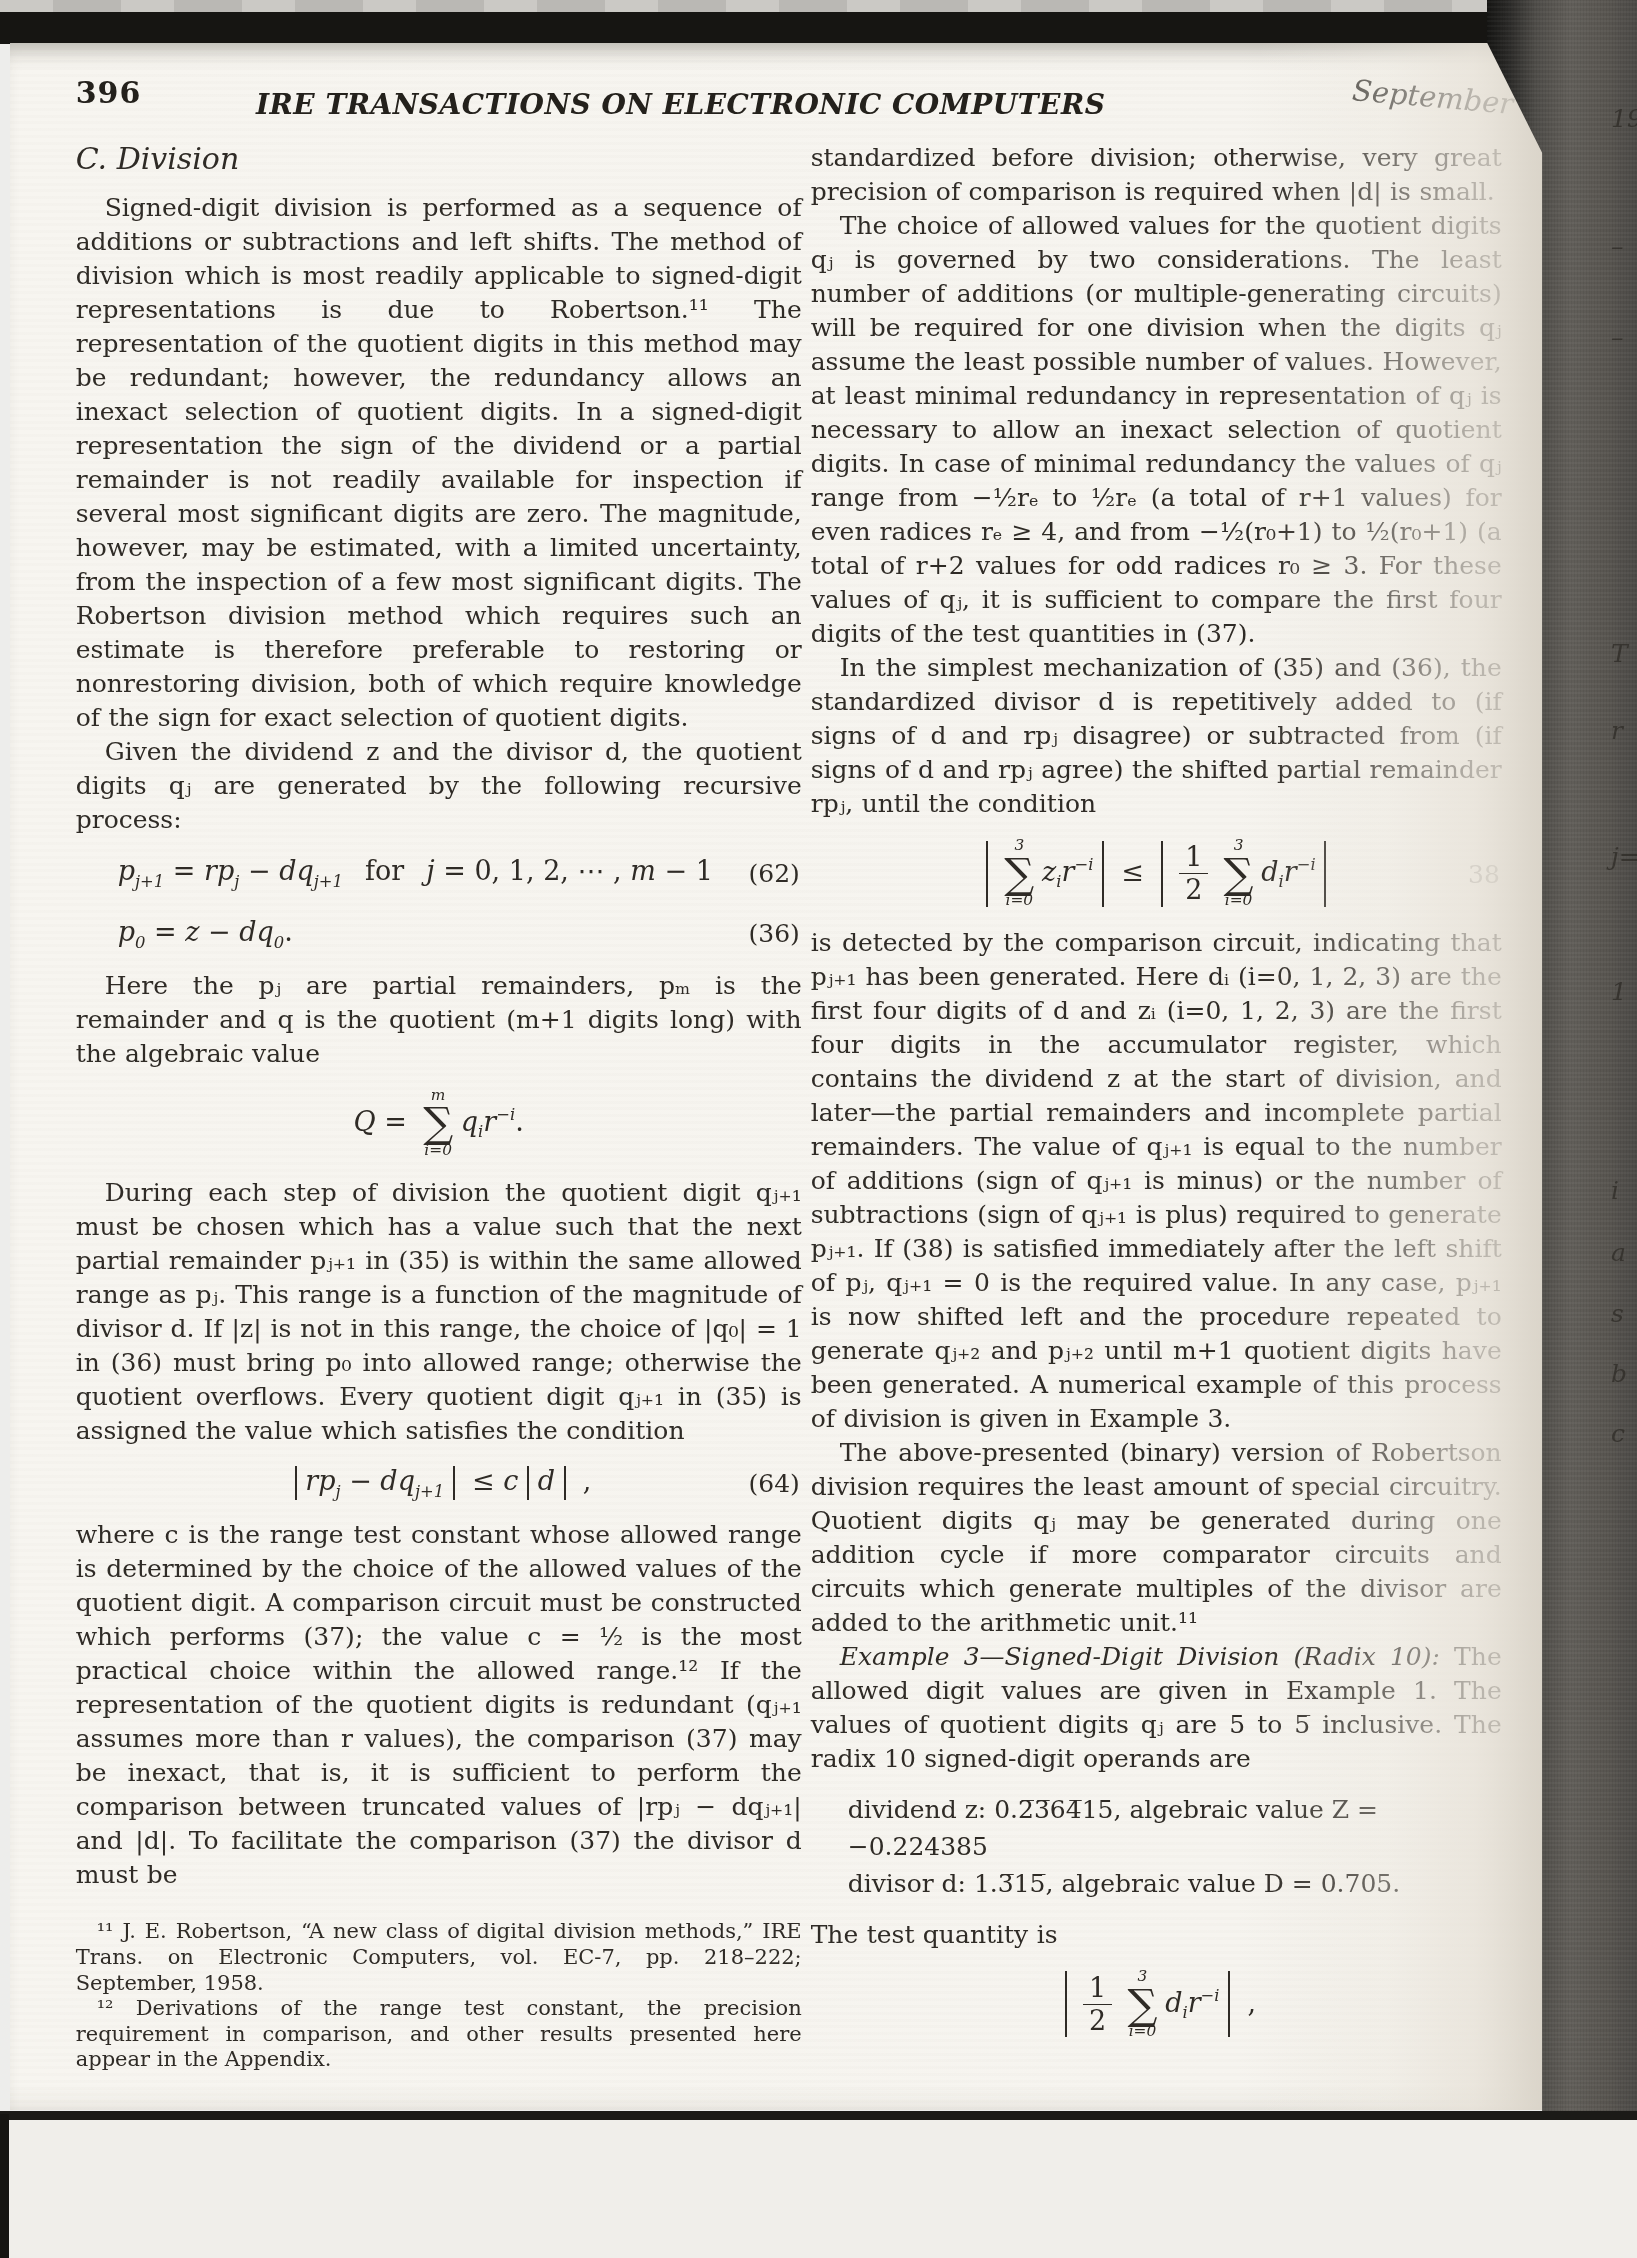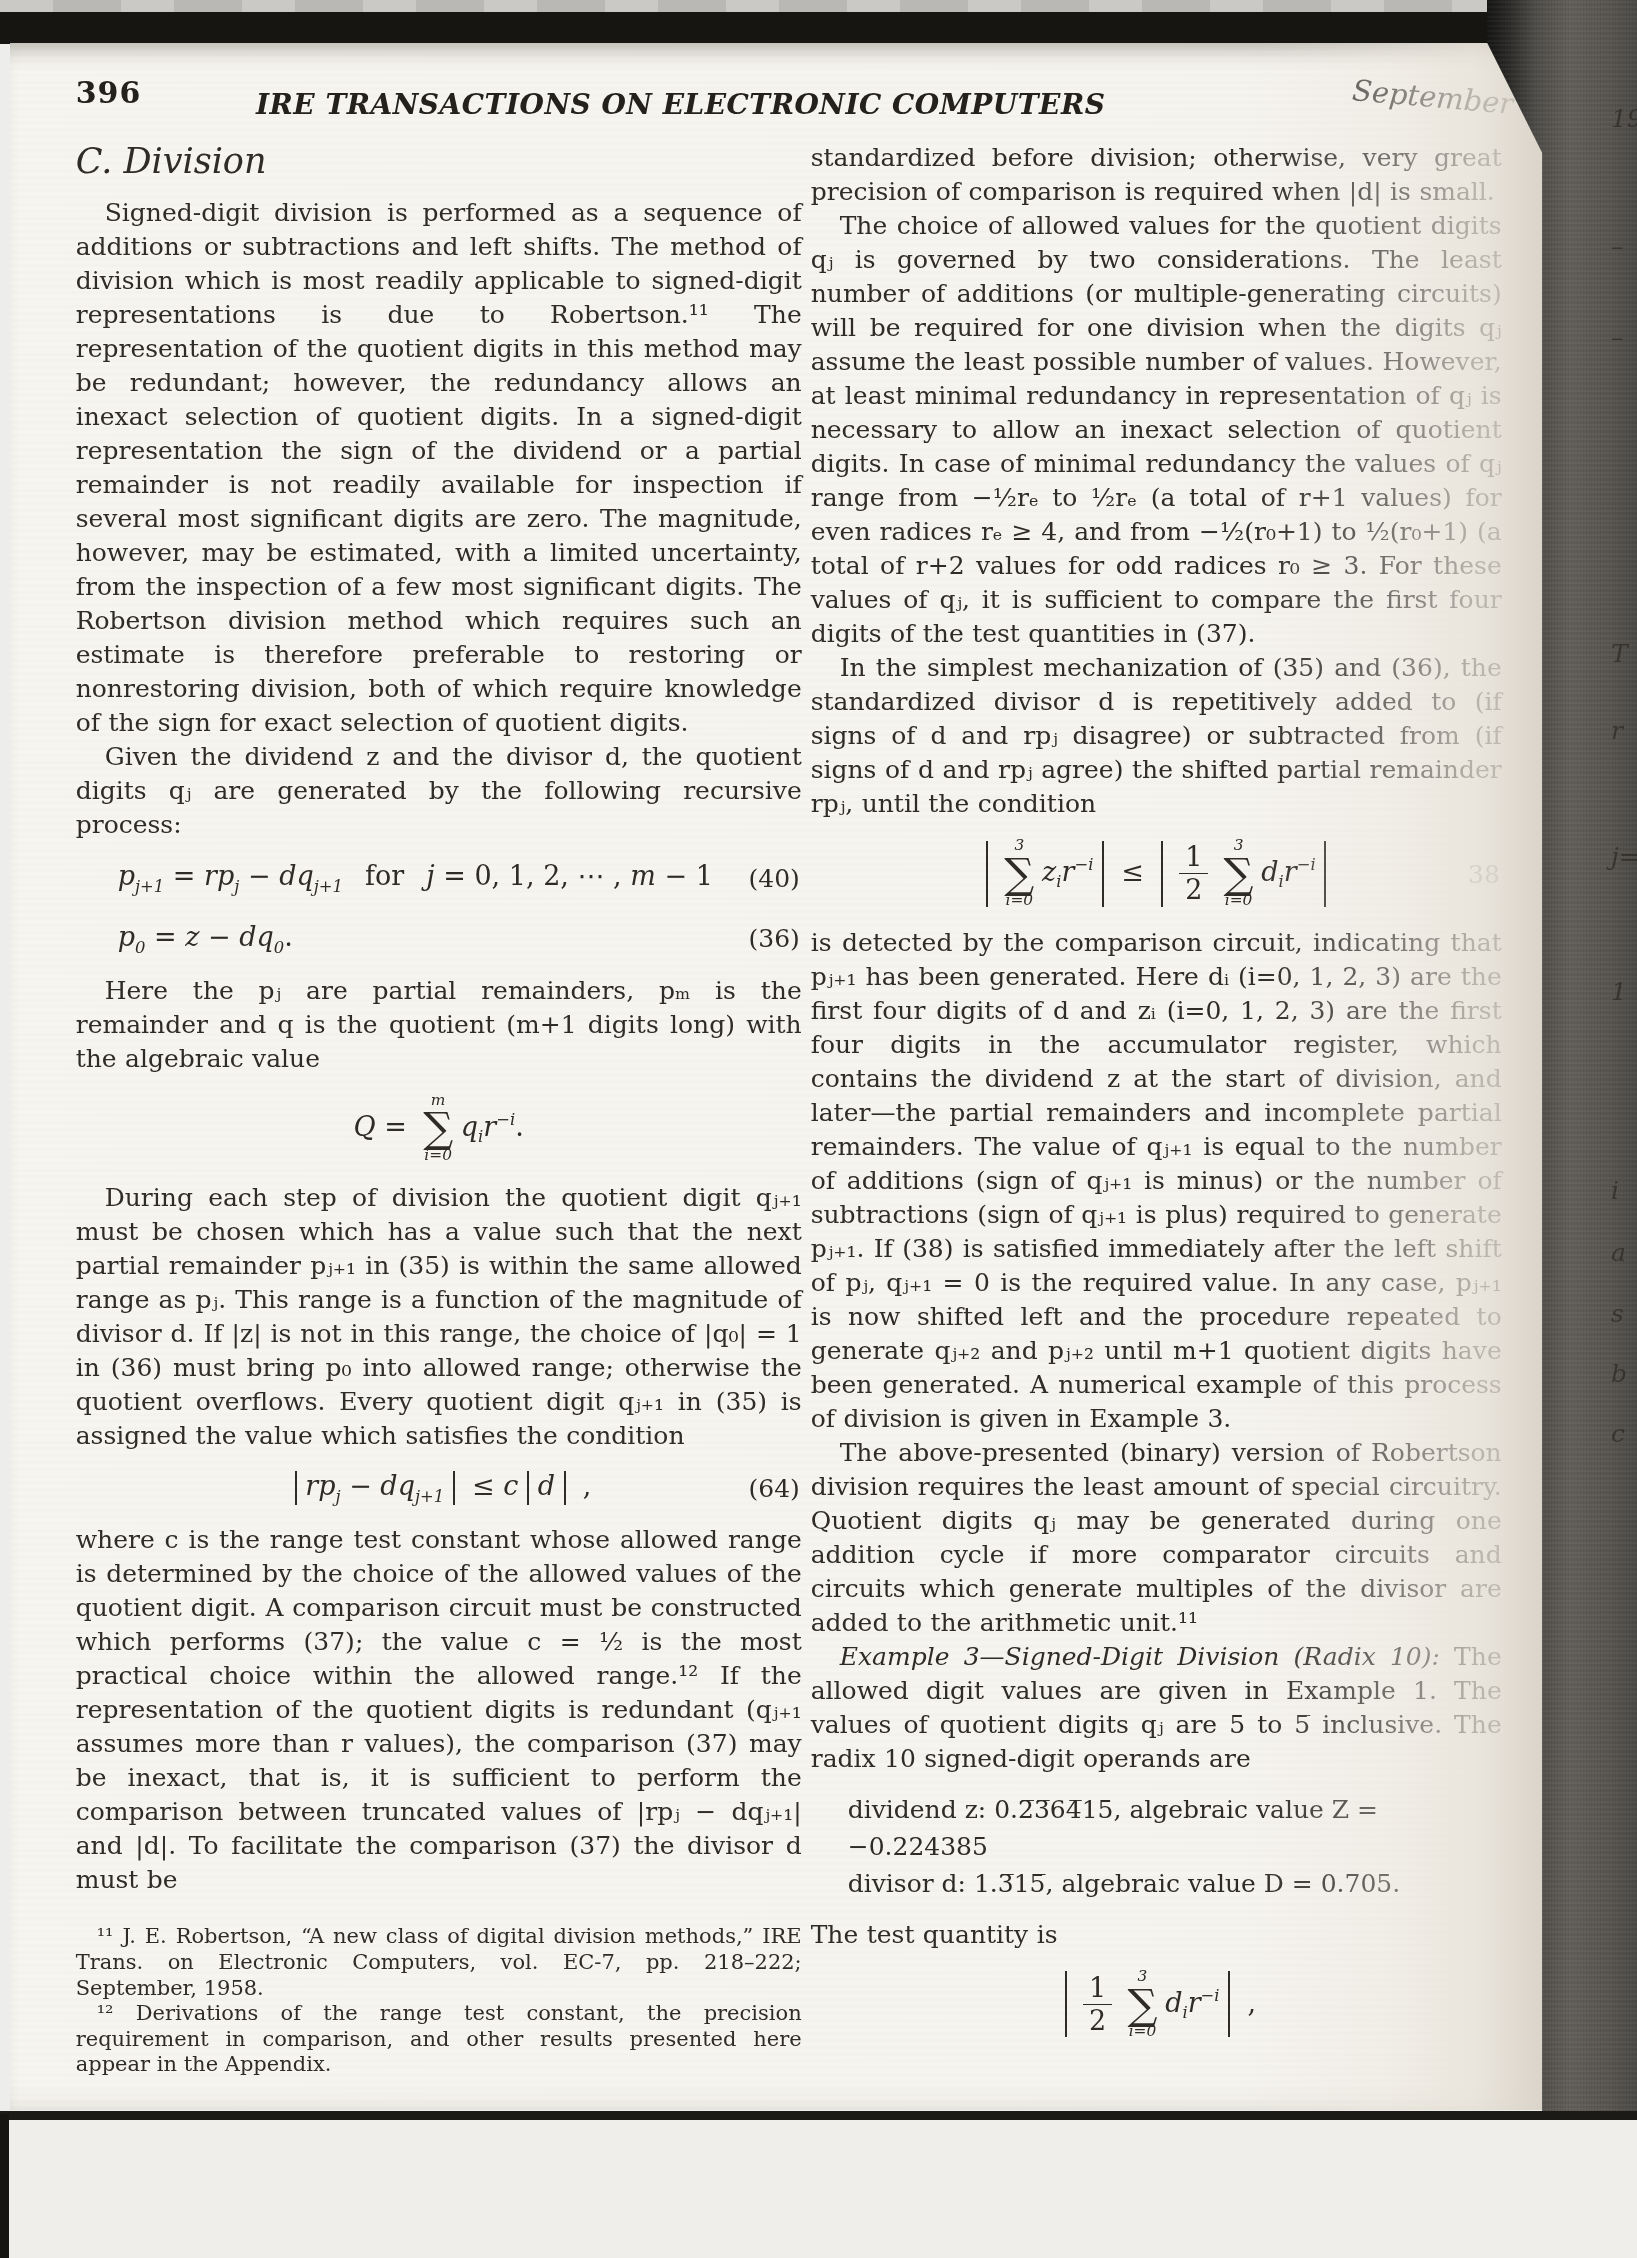--- a/index.html
+++ b/index.html
@@ -47,21 +47,21 @@
     font-size:28px;font-weight:bold;font-style:italic;letter-spacing:0.5px;
     white-space:nowrap;color:#24211c;
   }
   .month{
     position:absolute;left:1342px;top:37px;font-size:29px;font-style:italic;
     transform:rotate(5deg);color:#2a2722;opacity:.92;white-space:nowrap;
   }
   .col{position:absolute;top:98px;color:#2f2b26;}
   .col-left{left:66px;width:726px;}
   .col-right{left:801px;width:691px;}
-  .sect{font-style:italic;font-size:35px;font-weight:normal;margin:0 0 15.4px 0;}
+  .sect{font-style:italic;font-size:30px;font-weight:normal;margin:0 0 15.4px 0;}
   .body{font-size:25px;line-height:34px;text-align:justify;margin:0;word-spacing:0.5px;}
   .ind{text-indent:29px;}
   .it{font-style:italic;}
   .footnotes{margin-top:27px;}
   .fn{font-size:21px;line-height:25.6px;text-align:justify;margin:0;text-indent:21px;}
   
   .eq-row{position:relative;display:flex;align-items:center;justify-content:center;margin:17.4px 0;min-height:35px;}
   .eq-row.align-left{justify-content:flex-start;padding-left:42px;}
   .eq-row.tight-top{margin-top:25px;}
   .eq{font-size:27px;white-space:nowrap;}
@@ -106,21 +106,21 @@
     <span class="jtitle">IRE TRANSACTIONS ON ELECTRONIC COMPUTERS</span>
     <span class="month">September</span>
 
     <div class="col col-left">
       <h3 class="sect">C. Division</h3>
       <p class="body ind">Signed-digit division is performed as a sequence of additions or subtractions and left shifts. The method of division which is most readily applicable to signed-digit representations is due to Robertson.¹¹ The representation of the quotient digits in this method may be redundant; however, the redundancy allows an inexact selection of quotient digits. In a signed-digit representation the sign of the dividend or a partial remainder is not readily available for inspection if several most significant digits are zero. The magnitude, however, may be estimated, with a limited uncertainty, from the inspection of a few most significant digits. The Robertson division method which requires such an estimate is therefore preferable to restoring or nonrestoring division, both of which require knowledge of the sign for exact selection of quotient digits.</p>
       <p class="body ind">Given the dividend z and the divisor d, the quotient digits qⱼ are generated by the following recursive process:</p>
 
       <div class="eq-row align-left">
         <span class="eq"><span class="tk-i">p</span><span class="tk-sub">j+1</span><span class="tk-r"> = </span><span class="tk-i">rp</span><span class="tk-sub">j</span><span class="tk-r"> − </span><span class="tk-i">dq</span><span class="tk-sub">j+1</span><span class="tk-r">  for  </span><span class="tk-i">j</span><span class="tk-r"> = 0, 1, 2, ⋯ , </span><span class="tk-i">m</span><span class="tk-r"> − 1</span></span>
-        <span class="eq-label">(40)</span>
+        <span class="eq-label">(62)</span>
       </div>
       <div class="eq-row align-left tight-top">
         <span class="eq"><span class="tk-i">p</span><span class="tk-sub">0</span><span class="tk-r"> = </span><span class="tk-i">z</span><span class="tk-r"> − </span><span class="tk-i">dq</span><span class="tk-sub">0</span><span class="tk-r">.</span></span>
         <span class="eq-label">(36)</span>
       </div>
 
       <p class="body ind">Here the pⱼ are partial remainders, pₘ is the remainder and q is the quotient (m+1 digits long) with the algebraic value</p>
 
       <div class="eq-row">
         <span class="eq"><span class="tk-i">Q</span><span class="tk-r"> = </span><span class="tk-sum">

